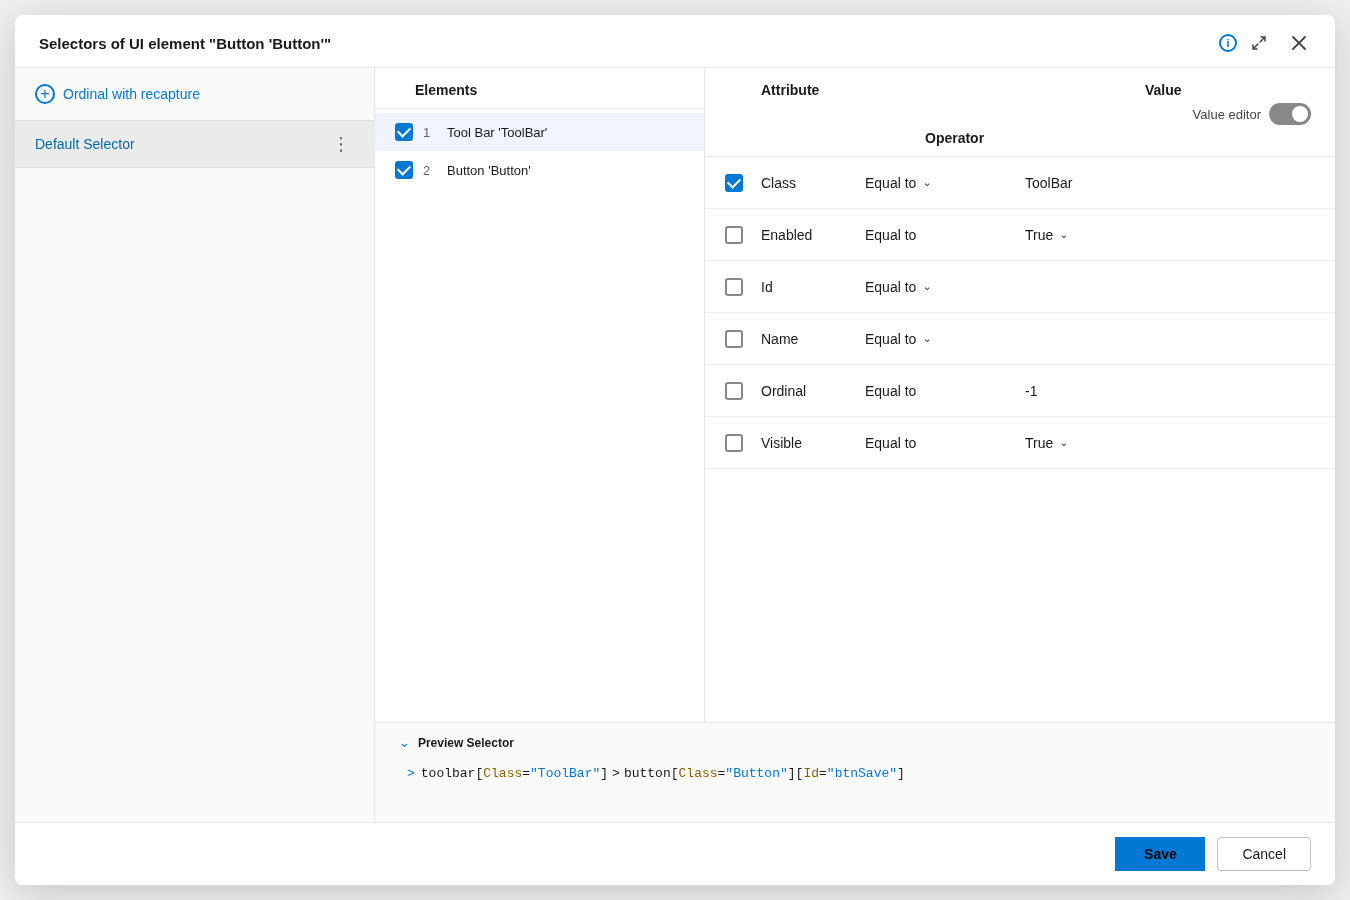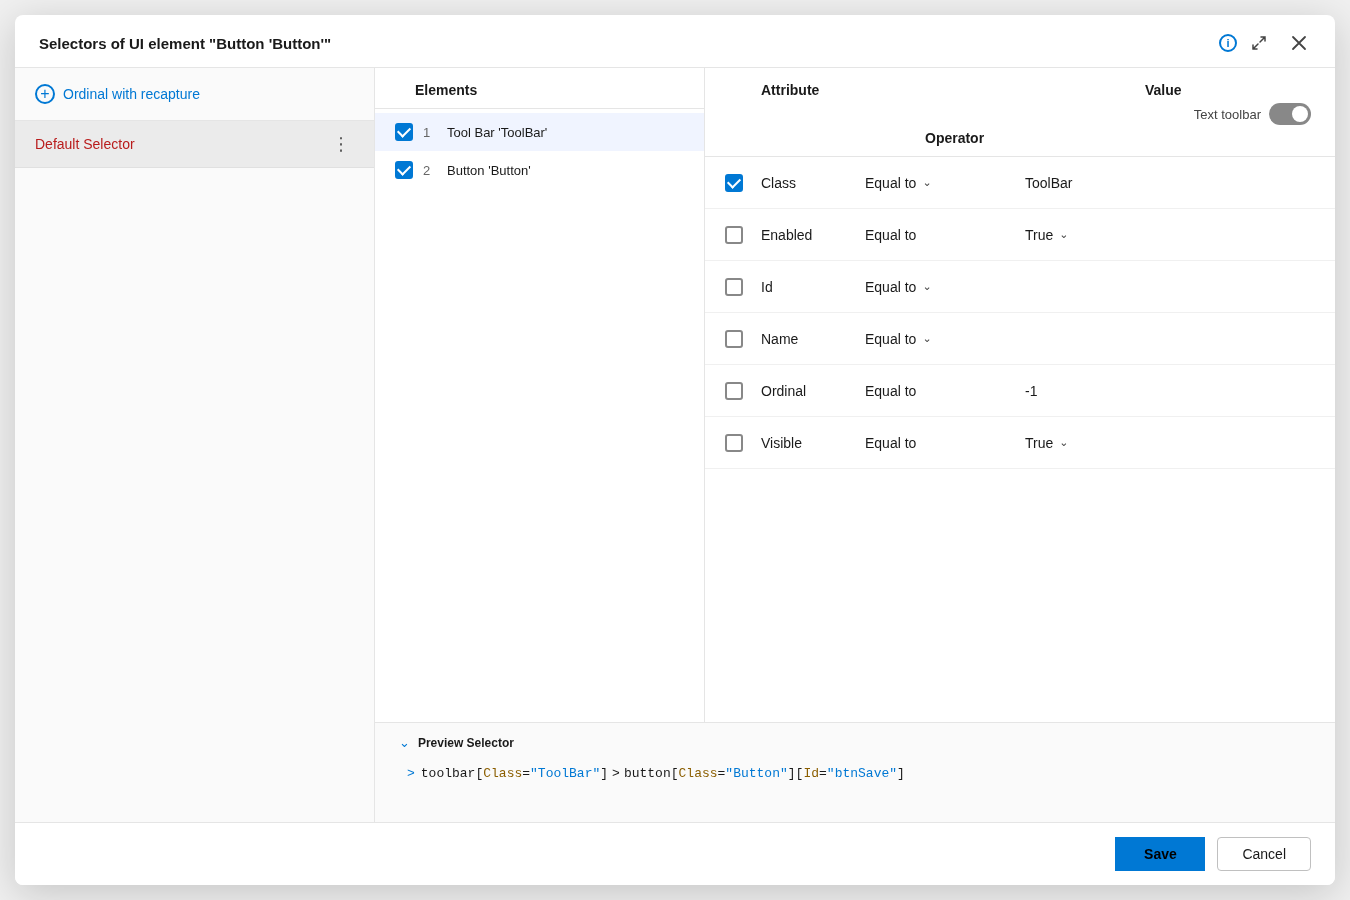--- a/index.html
+++ b/index.html
@@ -110,21 +110,21 @@
       display: flex;
       align-items: center;
       justify-content: space-between;
       padding: 14px 20px;
       background: #ebebeb;
       border-bottom: 1px solid #e0e0e0;
       cursor: pointer;
     }
     .selector-item-label {
       font-size: 14px;
-      color: #b91c1c;
+      color: #0369a1;
     }
     .kebab-btn {
       background: none;
       border: none;
       cursor: pointer;
       font-size: 18px;
       color: #555;
       padding: 0 4px;
       line-height: 1;
     }
@@ -426,21 +426,21 @@
 
         <div class="attributes-col">
 
           <div style="display:flex; align-items:center; justify-content:space-between; padding: 14px 24px 10px 20px; border-bottom: 1px solid #e5e5e5;">
             <div style="display:flex; gap: 60px; flex:1;">
               <span class="attr-col-label" style="flex:0 0 140px; padding-left:36px;">Attribute</span>
               <span class="attr-col-label" style="flex:0 0 160px;margin-top:48px;">Operator</span>
               <span class="attr-col-label">Value</span>
             </div>
             <div class="text-editor-toggle">
-              <span>Text toolbar</span>
+              <span>Value editor</span>
               <label class="toggle-switch">
                 <input type="checkbox" style="">
                 <span class="toggle-slider"></span>
               </label>
             </div>
           </div>
 
           <div class="attr-rows">
 
             <div class="attr-row">

